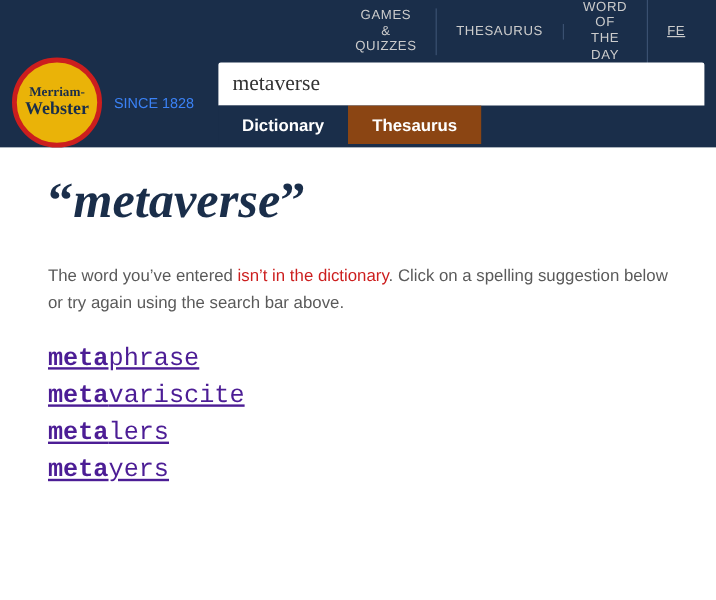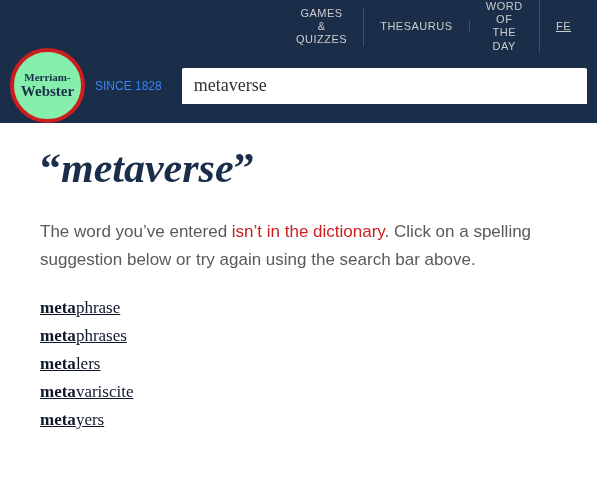--- a/index.html
+++ b/index.html
@@ -46,21 +46,21 @@
     
     .logo-container {
       display: flex;
       align-items: center;
       gap: 10px;
     }
     .logo-circle {
       width: 75px;
       height: 75px;
       border-radius: 50%;
-      background: #86efac;
+      background: #eab308;
       border: 4px solid #cc1e1e;
       display: flex;
       align-items: center;
       justify-content: center;
       flex-shrink: 0;
     }
     .logo-inner {
       text-align: center;
       color: #1a2e4a;
       font-family: Georgia, serif;
@@ -133,44 +133,44 @@
       color: #1a2e4a;
       margin-bottom: 4px;
       font-family: Georgia, serif;
       font-style: italic;
       line-height: 1.2;
     }
     .open-quote { font-style: normal; }
     .close-quote { font-style: normal; }
 
     .not-found-text {
-      font-size: 17px;
+      font-size: 14px;
       color: #5a5a5a;
       line-height: 1.6;
       margin-bottom: 25px;
       font-family: Arial, sans-serif;
       max-width: 520px;
       margin-top: 25px;
     }
     .not-found-text .highlight {
       color: #cc1e1e;
     }
 
     .suggestions-list {
       list-style: none;
       padding: 0;
     }
     .suggestions-list li {
       margin-bottom: 8px;
     }
     .suggestions-list a {
-      color: #0f172a;
+      color: #4c1d95;
       text-decoration: underline;
-      font-size: 17px;
-      font-family: Liberation Serif, serif;
+      font-size: 21px;
+      font-family: Liberation Mono, monospace;
       cursor: pointer;
     }
   </style>
 </head>
 <body>
 
 <div class="top-nav">
   <div class="nav-items">
     <div class="nav-item">GAMES &amp;<br>QUIZZES</div>
     <div class="nav-item">THESAURUS</div>
@@ -187,44 +187,49 @@
         <div class="webster">Webster</div>
       </div>
     </div>
     <span class="since-text">SINCE 1828</span>
   </div>
 
   <div class="search-area">
     <div class="search-input-wrapper">
       <input class="search-input" type="text" value="metaverse" style="">
     </div>
+    <div class="tabs">
+      <div class="tab tab-dictionary">
+        <span>Dictionary</span>
+      </div>
+      <div class="tab tab-thesaurus">
+        <span>Thesaurus</span>
+      </div>
+    </div>
   </div>
 </div>
 
 <div class="main-content">
 
   <div class="search-word-heading">
     <span class="open-quote">“</span><span>metaverse</span><span class="close-quote">”</span>
   </div>
 
   <p class="not-found-text">
     <span>The word you’ve entered </span><span class="highlight">isn’t in the dictionary</span><span>. Click on a spelling suggestion below or try again using the search bar above.</span>
   </p>
 
   <ul class="suggestions-list">
     <li>
       <a><strong>meta</strong>phrase</a>
     </li>
     <li>
-      <a><strong>meta</strong>phrases</a>
+      <a><strong>meta</strong>variscite</a>
     </li>
     <li>
       <a><strong>meta</strong>lers</a>
     </li>
     <li>
-      <a><strong>meta</strong>variscite</a>
-    </li>
-    <li>
       <a><strong>meta</strong>yers</a>
     </li>
   </ul>
 
 </div>
 
 </body></html>

